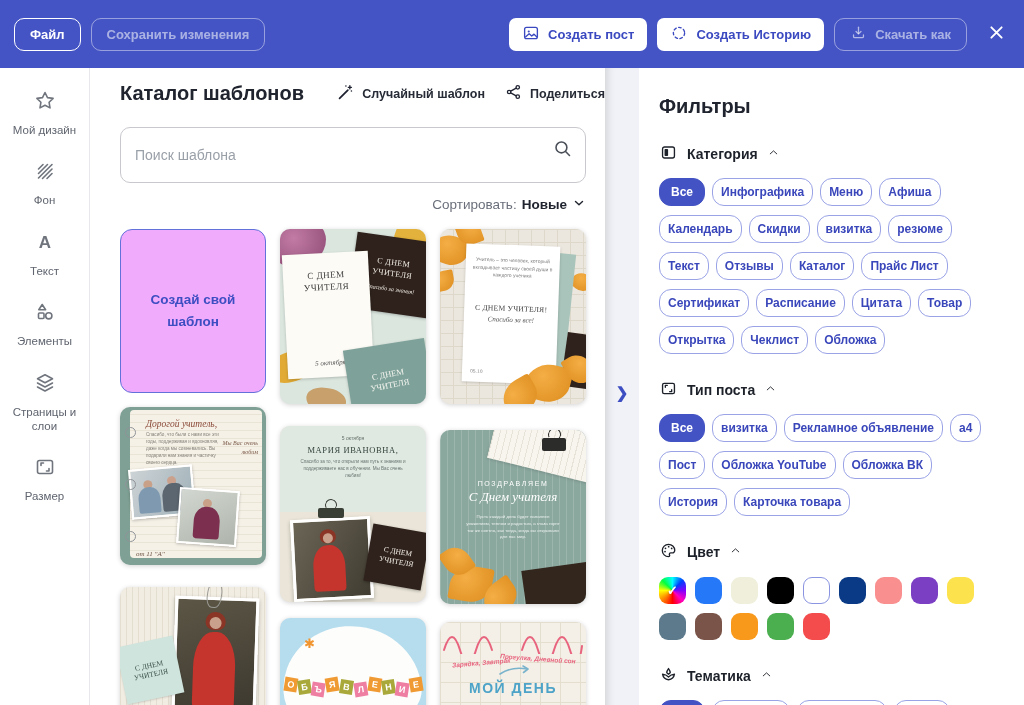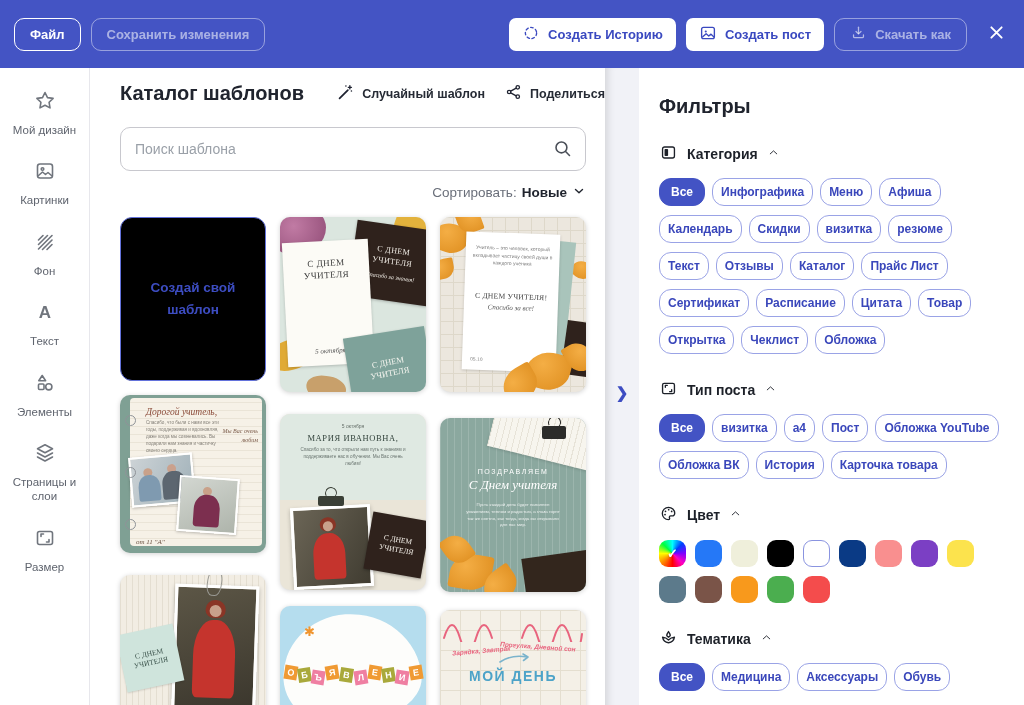--- a/index.html
+++ b/index.html
@@ -27,33 +27,33 @@
   .side-item.active svg{stroke:#3d4dc2;}
   .side-item.active .fillpart{fill:#3d4dc2;}
 
   
   .content{width:515px;box-sizing:border-box;padding-left:30px;position:relative;overflow:hidden;}
   .content-head{display:flex;align-items:center;margin-top:14px;}
   .page-title{font-size:20px;font-weight:700;color:#20242e;flex:1;}
   .head-action{display:flex;align-items:center;gap:7px;font-size:12.5px;font-weight:700;color:#262b35;background:none;border:none;margin-left:20px;padding:0;}
   .head-action svg{stroke:#1e2230;fill:none;stroke-width:1.7;stroke-linecap:round;stroke-linejoin:round;}
   .search-wrap{position:relative;margin-top:22px;width:466px;}
-  .search-input{width:100%;height:44px;box-sizing:border-box;border:1px solid #c8c8ce;border-radius:10px;padding:0 44px 0 14px;font-size:14px;color:#333;font-family:"Liberation Sans",sans-serif;outline:none;background:#fff;}
+  .search-input{width:100%;height:56px;box-sizing:border-box;border:1px solid #c8c8ce;border-radius:10px;padding:0 44px 0 14px;font-size:14px;color:#333;font-family:"Liberation Sans",sans-serif;outline:none;background:#fff;}
   .search-input::placeholder{color:#9aa0a8;}
   .search-ic{position:absolute;right:13px;top:11px;}
   .sort-row{width:466px;display:flex;justify-content:flex-end;align-items:center;margin-top:13px;font-size:13.5px;color:#6a6f7a;gap:5px;cursor:pointer;}
   .sort-value{font-weight:700;color:#20242e;}
 
   .grid{display:flex;gap:14px;margin-top:16px;align-items:flex-start;}
   .gcol{display:flex;flex-direction:column;width:146px;flex-shrink:0;}
   .card{width:146px;border-radius:10px;position:relative;overflow:hidden;box-shadow:0 1px 5px rgba(0,0,0,.18);cursor:pointer;flex-shrink:0;box-sizing:border-box;}
   .serif{font-family:"Liberation Serif",serif;}
   .ital{font-family:"Liberation Serif",serif;font-style:italic;}
 
-  .create-card{height:164px;border:1.6px solid #6372db;border-radius:12px;background:#000000;display:flex;align-items:center;justify-content:center;text-align:center;color:#3d4dc2;font-weight:700;font-size:13.5px;line-height:1.6;box-shadow:none;padding:0 22px;}
+  .create-card{height:164px;border:1.6px solid #6372db;border-radius:12px;background:#f0abfc;display:flex;align-items:center;justify-content:center;text-align:center;color:#3d4dc2;font-weight:700;font-size:13.5px;line-height:1.6;box-shadow:none;padding:0 22px;}
 
   
   .t-flowers{height:175px;background:#dbe6df;margin-top:0;}
   .blob{position:absolute;}
   .b1{width:54px;height:48px;left:-8px;top:-10px;background:radial-gradient(circle at 40% 40%,#c17ba4,#8e4a74);border-radius:55% 45% 60% 40%;}
   .b2{width:42px;height:34px;right:-10px;top:-6px;background:#e3b23c;border-radius:40% 60% 50% 50%;transform:rotate(20deg);}
   .b3{width:44px;height:30px;left:-12px;bottom:22px;background:#e0aa35;border-radius:60% 40% 50% 50%;transform:rotate(-15deg);}
   .b4{width:40px;height:26px;left:26px;bottom:-10px;background:#c8a06b;border-radius:50% 50% 40% 60%;transform:rotate(10deg);}
   .t2-white{position:absolute;left:5px;top:24px;width:86px;height:124px;background:#fcfbf6;transform:rotate(-3deg);box-shadow:0 1px 3px rgba(0,0,0,.2);display:flex;flex-direction:column;align-items:center;justify-content:space-between;padding:16px 6px 10px;box-sizing:border-box;}
   .t2-title{font-size:9px;letter-spacing:.5px;color:#3a3a3a;text-align:center;line-height:1.35;width:60px;}
@@ -180,32 +180,32 @@
 
 <div class="topbar">
   <button class="btn-outline">
       <span>Файл</span>
     </button>
   <button class="btn-outline dim">
       <span>Сохранить изменения</span>
     </button>
   <div class="spacer"></div>
   <button class="btn-white">
-    <span><svg width="18" height="18" viewBox="0 0 24 24" fill="none" stroke="#3a49c0" stroke-width="1.8" stroke-linecap="round">
-          <circle cx="12" cy="12" r="7.5" stroke-dasharray="3.4 3.4"></circle>
-        </svg></span>
-    <span>Создать Историю</span>
-  </button>
-  <button class="btn-white">
     <span><svg width="18" height="18" viewBox="0 0 24 24" fill="none" stroke="#3a49c0" stroke-width="1.8" stroke-linecap="round" stroke-linejoin="round">
           <rect x="3.5" y="4.5" width="17" height="15" rx="2.5"></rect>
           <circle cx="9" cy="10" r="1.4" fill="#3a49c0" stroke="none"></circle>
           <path d="M5 17l4.5-4 3.5 3 3-2.5 3.5 3.5"></path>
         </svg></span>
     <span>Создать пост</span>
+  </button>
+  <button class="btn-white">
+    <span><svg width="18" height="18" viewBox="0 0 24 24" fill="none" stroke="#3a49c0" stroke-width="1.8" stroke-linecap="round">
+          <circle cx="12" cy="12" r="7.5" stroke-dasharray="3.4 3.4"></circle>
+        </svg></span>
+    <span>Создать Историю</span>
   </button>
   <button class="btn-outline dim">
     <span><svg width="17" height="17" viewBox="0 0 24 24" fill="none" stroke="rgba(255,255,255,.6)" stroke-width="1.8" stroke-linecap="round" stroke-linejoin="round">
           <path d="M12 4.5v9"></path>
           <path d="M8.5 10.5L12 14l3.5-3.5"></path>
           <path d="M5 15.5v2a1.8 1.8 0 0 0 1.8 1.8h10.4A1.8 1.8 0 0 0 19 17.5v-2"></path>
         </svg></span>
     <span>Скачать как</span>
   </button>
   <button class="close-x">
@@ -216,28 +216,20 @@
 </div>
 
 <div class="app">
 
   <div class="sidebar">
     <div class="side-item">
       <span><svg width="24" height="24" viewBox="0 0 24 24">
             <path d="M12 3.5l2.5 5.1 5.6.8-4 3.9.9 5.6-5-2.6-5 2.6.9-5.6-4-3.9 5.6-.8z"></path>
           </svg></span>
       <span class="side-label">Мой дизайн</span>
-    </div>
-    <div class="side-item">
-      <span><svg width="24" height="24" viewBox="0 0 24 24">
-            <rect x="4.5" y="5" width="15" height="14" rx="2.5"></rect>
-            <circle cx="9.5" cy="10" r="1.3"></circle>
-            <path d="M5.5 16.5l4-3.5 3 2.5 2.5-2 3.5 3"></path>
-          </svg></span>
-      <span class="side-label">Картинки</span>
     </div>
     <div class="side-item">
       <span><svg width="24" height="24" viewBox="0 0 24 24">
             <path d="M5.5 10l4.5-4.5M5.5 14.5l9-9M5.5 19l13.5-13.5M9.5 19.5L19 10M14 19.5l5-5"></path>
           </svg></span>
       <span class="side-label">Фон</span>
     </div>
     <div class="side-item">
       <span><svg width="24" height="24" viewBox="0 0 24 24">
             <text class="txtglyph" x="12" y="17.5" font-size="17" text-anchor="middle" font-family="Liberation Sans, sans-serif">А</text>
@@ -501,20 +493,21 @@
               <path d="M8 10.5V8h2.5M16 13.5V16h-2.5"></path>
             </svg></span>
         <span>Тип поста</span>
         <span><svg width="13" height="13" viewBox="0 0 24 24">
               <path d="M6 14.5l6-5.5 6 5.5"></path>
             </svg></span>
       </div>
       <div class="chips">
           <button class="chip active">Все</button>
           <button class="chip">визитка</button>
+          <button class="chip">Рекламное объявление</button>
           <button class="chip">a4</button>
           <button class="chip">Пост</button>
           <button class="chip">Обложка YouTube</button>
           <button class="chip">Обложка ВК</button>
           <button class="chip">История</button>
           <button class="chip">Карточка товара</button>
         </div>
     </div>
 
     <div class="fsec">

